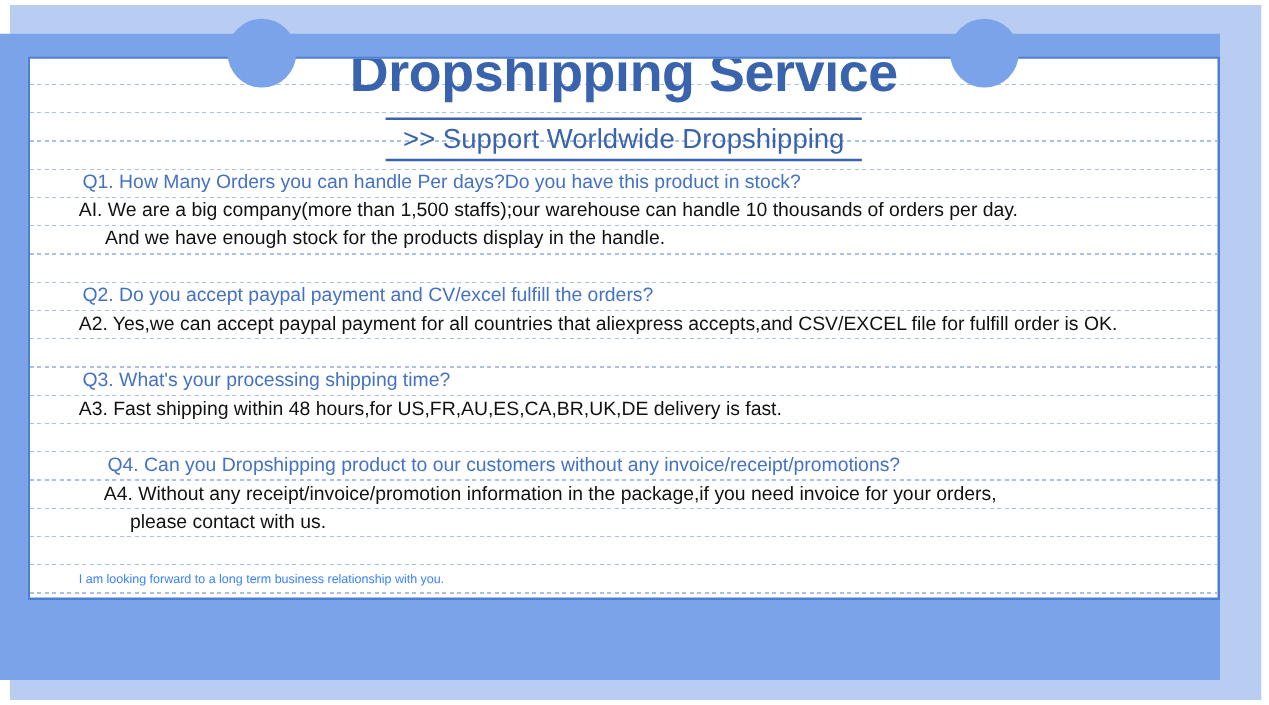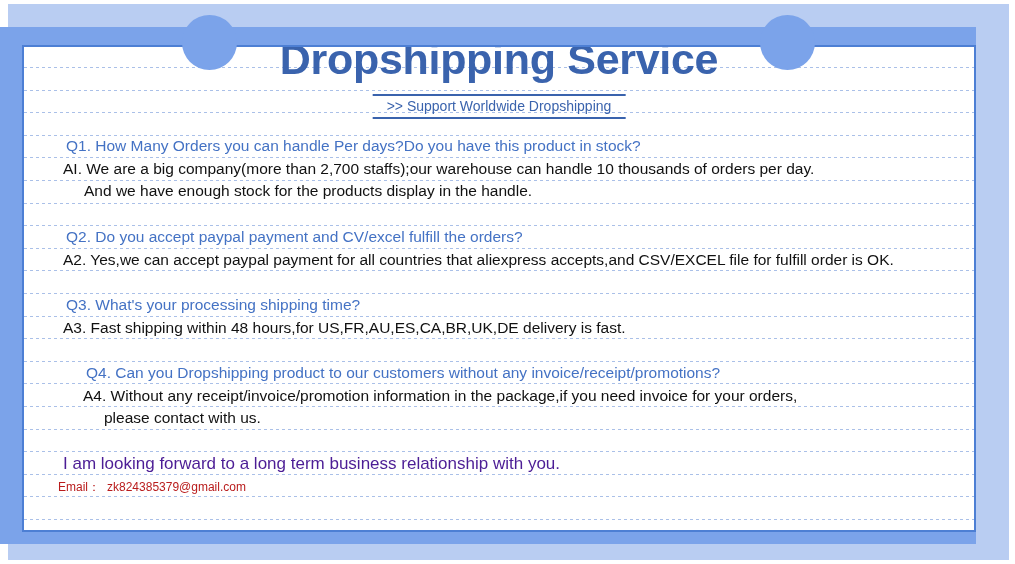--- a/index.html
+++ b/index.html
@@ -39,21 +39,21 @@
     height: 517px;
     background: #7ba3ea;
   }
 
   
   .card {
     position: absolute;
     left: 22px;
     top: 45px;
     width: 954px;
-    height: 487px;
+    height: 435px;
     background: #ffffff;
     border: 2px solid #4d7fd4;
     box-sizing: border-box;
     overflow: hidden;
   }
 
   
   .ruled-lines {
     position: absolute;
     left: 0;
@@ -113,21 +113,21 @@
   .subtitle-wrap {
     position: absolute;
     left: 50%;
     transform: translateX(-50%);
     top: 47px;
     padding: 2px 14px 3px 14px;
     border-top: 2px solid #3a63ad;
     border-bottom: 2px solid #3a63ad;
   }
   .subtitle {
-    font-size: 14px;
+    font-size: 22px;
     color: #3a63ad;
     white-space: nowrap;
   }
 
   .qa-block { position: absolute; left: 34px; right: 20px; }
   .q-line {
     font-size: 15.5px;
     color: #4472c4;
     white-space: nowrap;
     line-height: 22.6px;
@@ -138,22 +138,22 @@
     white-space: nowrap;
     line-height: 22.6px;
   }
   .a-line.indent { padding-left: 26px; }
   .a-line.pad { padding-left: 5px; }
   .q-line.pad  { padding-left: 8px; }
 
   .closing {
     position: absolute;
     left: 39px;
-    font-size: 17px;
-    color: #4c1d95;
+    font-size: 10px;
+    color: #3b82f6;
     line-height: 22.6px;
     white-space: nowrap;
   }
   .email-line {
     position: absolute;
     left: 34px;
     font-size: 12px;
     color: #b91c1c;
     line-height: 22.6px;
     white-space: nowrap;
@@ -176,21 +176,21 @@
     <div class="content">
 
       <div class="title">Dropshipping Service</div>
 
       <div class="subtitle-wrap">
         <div class="subtitle">&gt;&gt; Support Worldwide Dropshipping</div>
       </div>
 
       <div class="qa-block" style="top:88px;">
         <div class="q-line pad">Q1. How Many Orders you can handle Per days?Do you have this product in stock?</div>
-        <div class="a-line pad">AI. We are a big company(more than 2,700 staffs);our warehouse can handle 10 thousands of orders per day.</div>
+        <div class="a-line pad">AI. We are a big company(more than 1,500 staffs);our warehouse can handle 10 thousands of orders per day.</div>
         <div class="a-line indent">And we have enough stock for the products display in the handle.</div>
       </div>
 
       <div class="qa-block" style="top:179px;">
         <div class="q-line pad">Q2. Do you accept paypal payment and CV/excel fulfill the orders?</div>
         <div class="a-line pad">A2. Yes,we can accept paypal payment for all countries that aliexpress accepts,and CSV/EXCEL file for fulfill order is OK.</div>
       </div>
 
       <div class="qa-block" style="top:247px;">
         <div class="q-line pad">Q3. What's your processing shipping time?</div>

